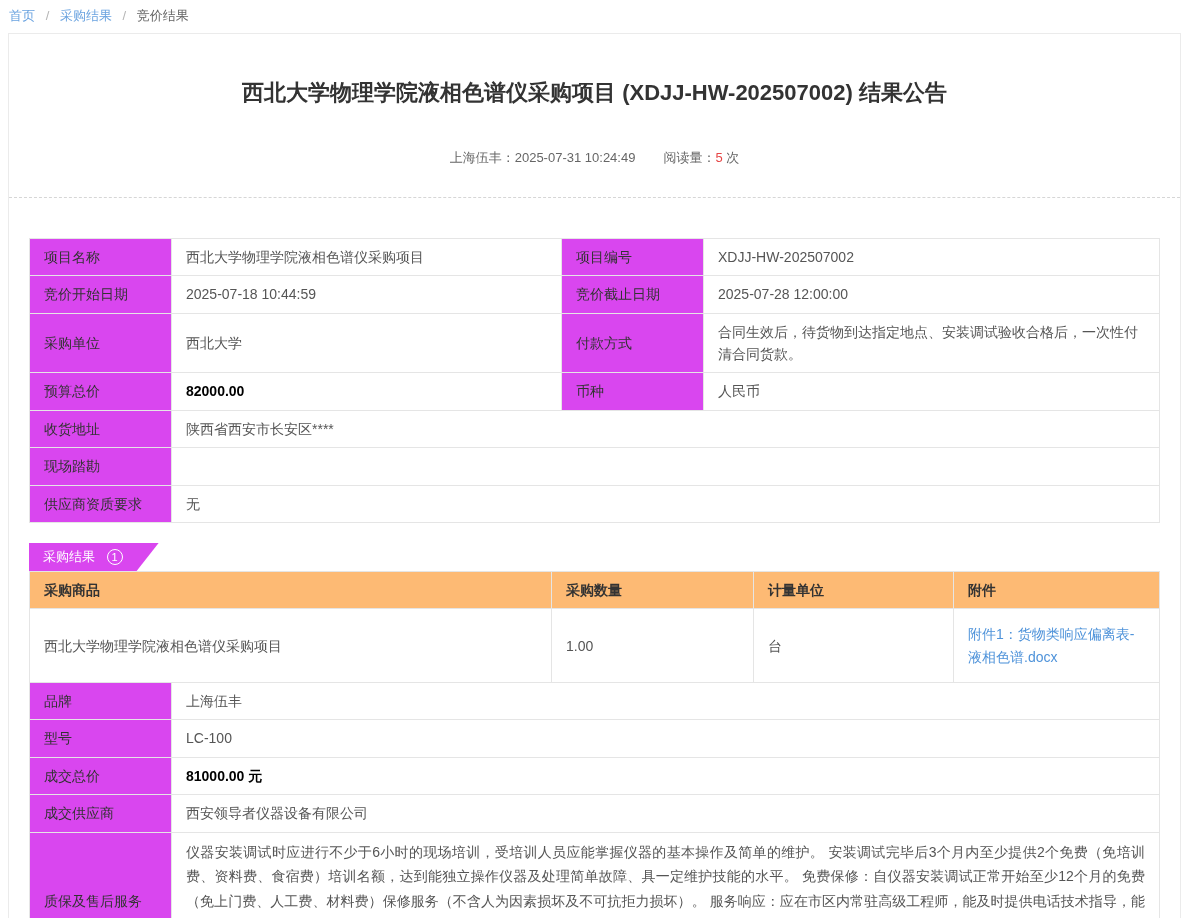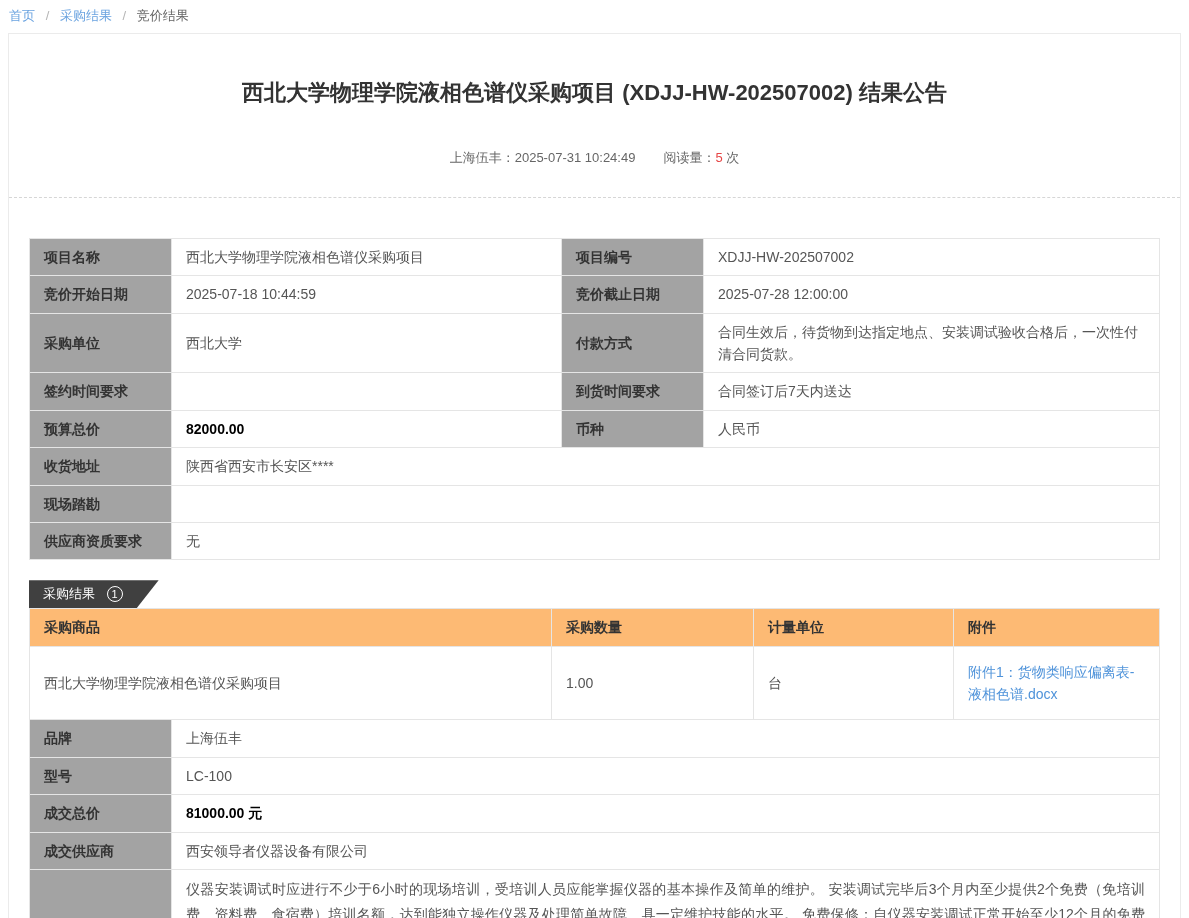--- a/index.html
+++ b/index.html
@@ -46,33 +46,33 @@
   td, th {
     border: 1px solid #e5e5e5;
     padding: 7px 14px;
     line-height: 1.6;
     color: #555;
     vertical-align: middle;
     text-align: left;
     word-break: break-all;
   }
   td.lbl {
-    background: #a3a3a3;
-    font-weight: bold;
+    background: #d946ef;
+    font-weight: normal;
     color: #333;
   }
   td.empty-cell { height: 35px; }
   .price { color: #000000; font-weight: bold; }
 
   .info-table { margin-bottom: 20px; }
 
   
   .result-tag {
     display: inline-block;
-    background: #404040;
+    background: #d946ef;
     color: #fff;
     font-size: 13px;
     padding: 6px 36px 6px 14px;
     clip-path: polygon(0 0, 100% 0, calc(100% - 22px) 100%, 0 100%);
     line-height: 16px;
     vertical-align: bottom;
   }
   .count-badge {
     display: inline-block;
     width: 16px; height: 16px;
@@ -133,26 +133,20 @@
         <td class="lbl">竞价截止日期</td>
         <td>2025-07-28 12:00:00</td>
       </tr>
       <tr>
         <td class="lbl">采购单位</td>
         <td>西北大学</td>
         <td class="lbl">付款方式</td>
         <td>合同生效后，待货物到达指定地点、安装调试验收合格后，一次性付清合同货款。</td>
       </tr>
       <tr>
-        <td class="lbl">签约时间要求</td>
-        <td class="empty-cell"></td>
-        <td class="lbl">到货时间要求</td>
-        <td>合同签订后7天内送达</td>
-      </tr>
-      <tr>
         <td class="lbl">预算总价</td>
         <td class="price">82000.00</td>
         <td class="lbl">币种</td>
         <td>人民币</td>
       </tr>
       <tr>
         <td class="lbl">收货地址</td>
         <td colspan="3">陕西省西安市长安区****</td>
       </tr>
       <tr>

